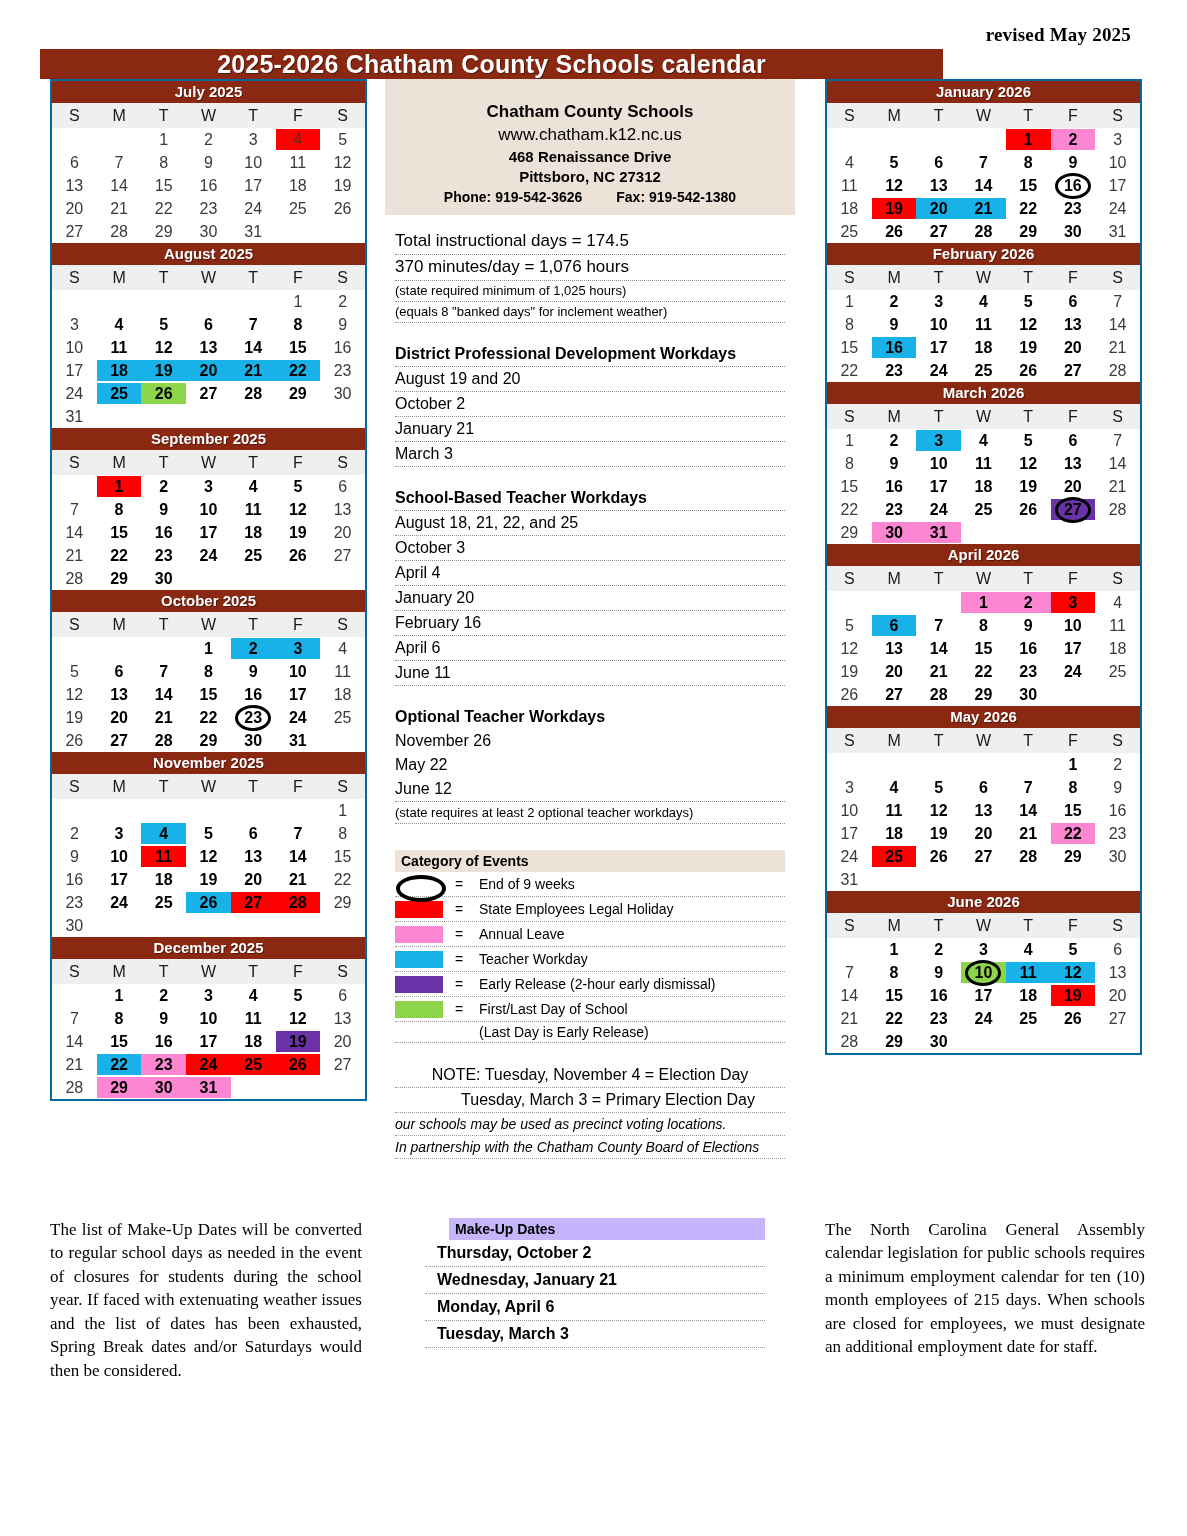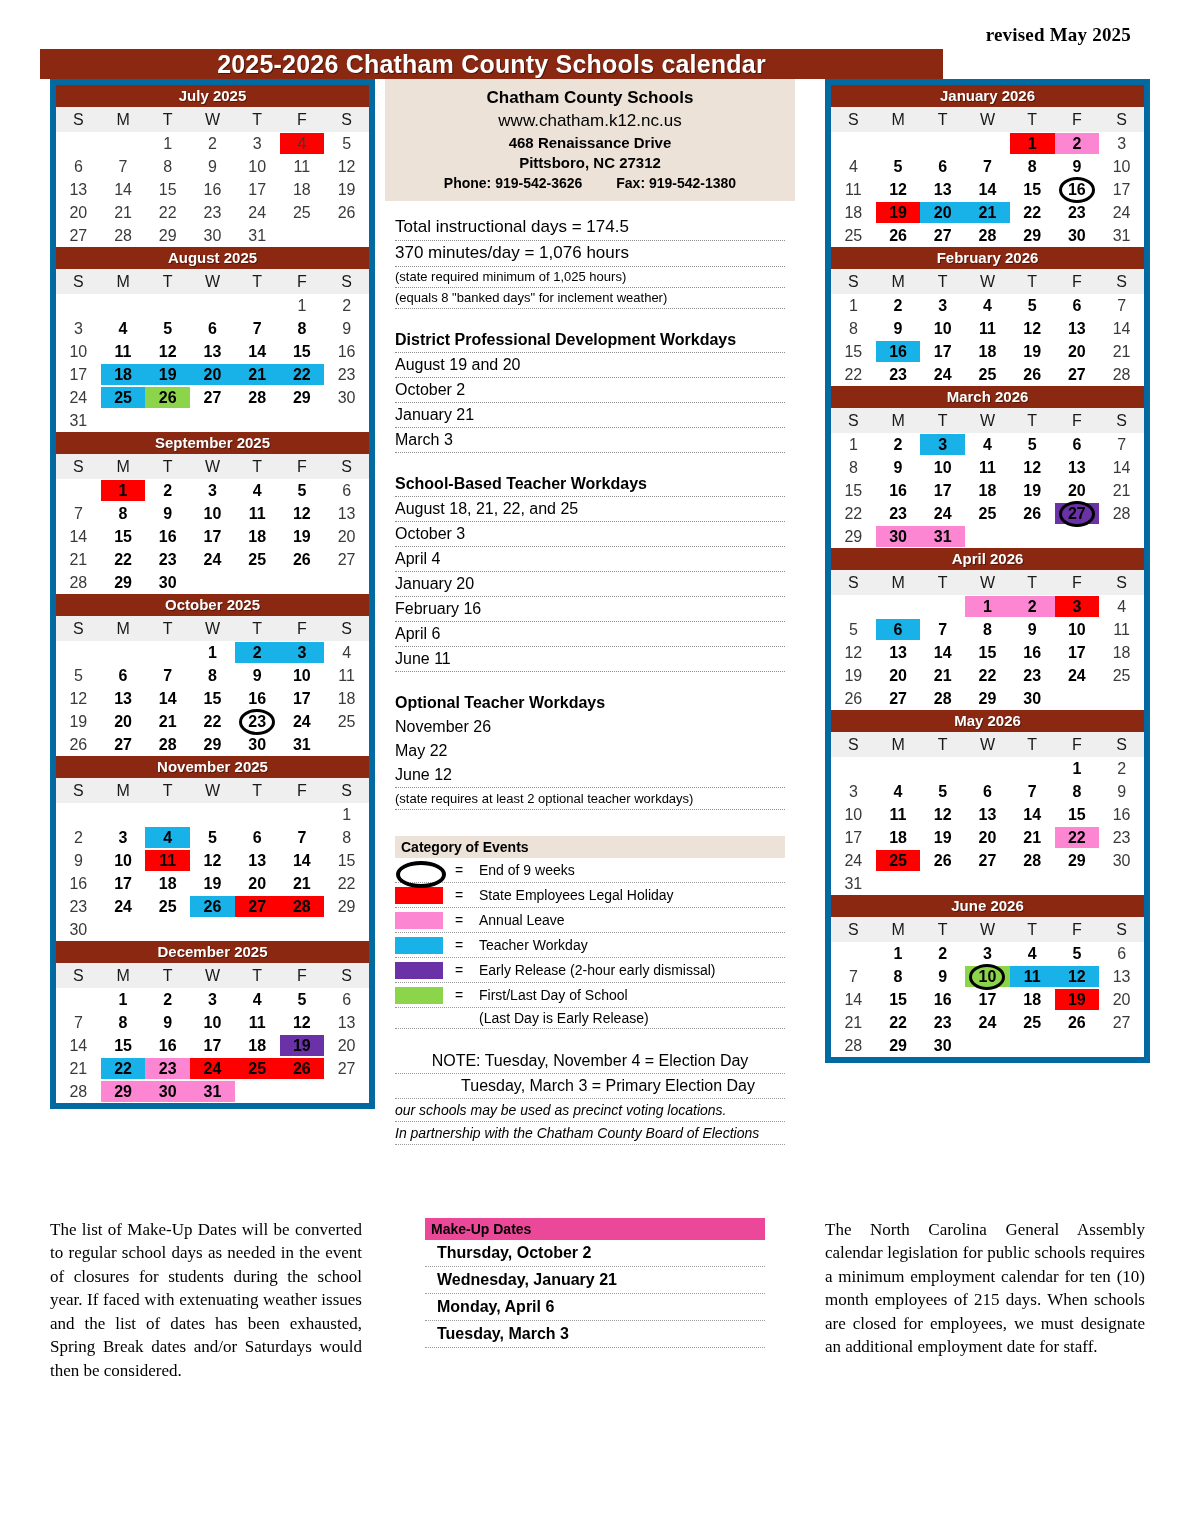--- a/index.html
+++ b/index.html
@@ -29,21 +29,21 @@
     letter-spacing:.2px;
     text-shadow:1px 1px 0 rgba(0,0,0,.45);
   }
 
   
   .col-left{position:absolute;left:50px;top:79px;width:313px;}
   .col-mid{position:absolute;left:385px;top:79px;width:410px;}
   .col-right{position:absolute;left:825px;top:79px;width:313px;}
 
   .col-left, .col-right{
-    border:6px solid #0369a1;
+    border:2px solid #0369a1;
   }
 
   
   .month{width:100%;}
   .month-head{
     background:#8a2812;color:#fff;
     font-size:15px;font-weight:700;
     text-align:center;
     height:22px;line-height:22px;
     text-shadow:1px 1px 0 rgba(0,0,0,.4);
@@ -79,21 +79,21 @@
   .oval{
     position:absolute;left:50%;top:50%;
     transform:translate(-50%,-50%);
     width:30px;height:20px;border:3px solid #000;border-radius:50%;
     z-index:3;pointer-events:none;
   }
 
   
   .info-box{
     background:#ece2d8;
-    padding:6px 0 8px;
+    padding:20px 0 8px;
     text-align:center;
     border:1px solid #ece2d8;
   }
   .info-box .org{font-size:17px;font-weight:700;margin:2px 0 3px;}
   .info-box .web{font-size:17px;font-weight:400;margin:2px 0;}
   .info-box .line{font-size:15px;font-weight:700;margin:3px 0;}
   .info-box .phone{font-size:14px;font-weight:700;margin:4px 0 1px;}
   .info-box .phone span{display:inline-block;}
   .phone .fax{margin-left:30px;}
 
@@ -140,21 +140,21 @@
 
   
   .bottom-left{
     position:absolute;left:50px;top:1218px;width:312px;
     font-family:"Liberation Serif", serif;
     font-size:17px;line-height:1.38;text-align:justify;
   }
   .bottom-mid{
     position:absolute;left:425px;top:1218px;width:340px;
   }
-  .mu-head{background:#ec4899;font-size:14px;font-weight:700;padding:3px 6px;}
+  .mu-head{background:#c4b5fd;font-size:14px;font-weight:700;padding:3px 6px;margin-left:24px;}
   .mu-row{font-size:16px;font-weight:700;padding:4px 0 4px 12px;border-bottom:1px dotted #9a9a9a;}
   .bottom-right{
     position:absolute;left:825px;top:1218px;width:320px;
     font-family:"Liberation Serif", serif;
     font-size:17px;line-height:1.38;text-align:justify;
   }
 </style>
 </head>
 <body>
 

